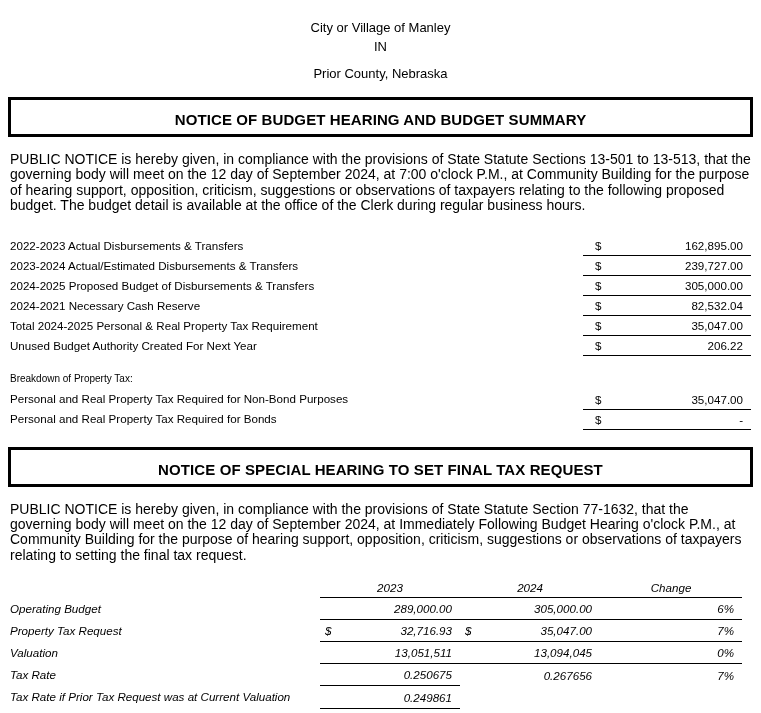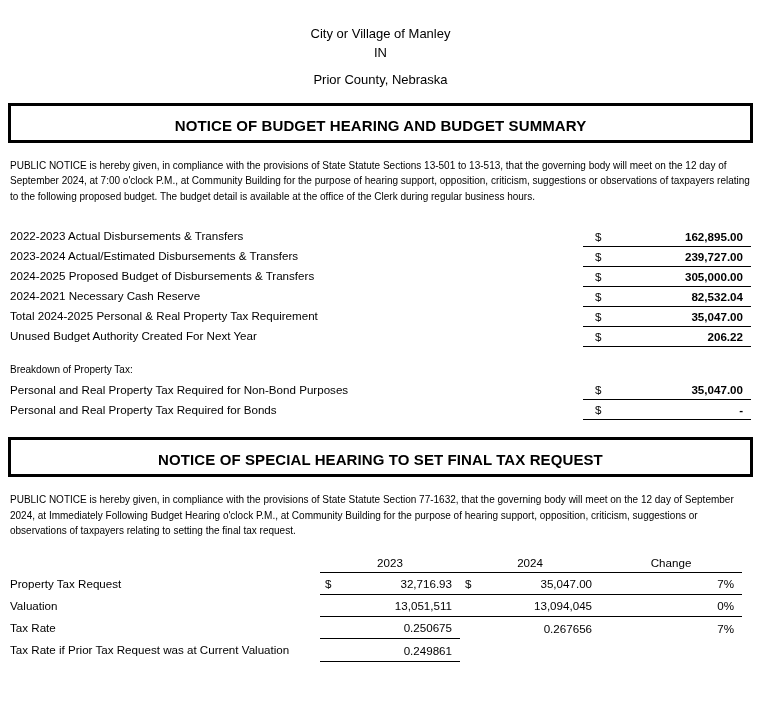--- a/index.html
+++ b/index.html
@@ -20,21 +20,21 @@
   .page {
     position: relative;
     width: 761px;
     height: 713px;
     box-sizing: border-box;
   }
 
   
   .title-block {
     text-align: center;
-    padding-top: 24px;
+    padding-top: 18px;
   }
   .title-line {
     font-size: 13px;
     line-height: 19px;
   }
   .title-line.spaced {
     margin-top: 8px;
   }
 
   
@@ -45,21 +45,21 @@
     font-weight: bold;
     font-size: 15px;
     line-height: 15px;
     padding: 12px 0 7px 0;
     letter-spacing: 0.1px;
   }
 
   
   .notice-para {
     margin: 0 10px;
-    font-size: 10px;
+    font-size: 14px;
     line-height: 15.4px;
     text-align: left;
   }
 
   
   .summary-table {
     width: 100%;
     border-collapse: collapse;
     table-layout: fixed;
   }
@@ -79,37 +79,38 @@
     white-space: nowrap;
   }
   .sum-dollar,
   .sum-amount {
     border-bottom: 1.6px solid #000000;
     font-size: 11.6px;
     line-height: 18px;
     height: 19px;
   }
   .sum-dollar { text-align: left; padding-left: 12px !important; }
-  .sum-amount { text-align: right; padding-right: 8px !important; font-weight: bold; }
+  .sum-amount { text-align: right; padding-right: 8px !important; }
 
   .spacer-row td { height: 13px; }
 
   .breakdown-head {
     font-weight: normal;
     font-size: 10px;
     line-height: 20px;
     padding-left: 10px !important;
     white-space: nowrap;
   }
 
   
   .compare-table {
     width: 100%;
     border-collapse: collapse;
     table-layout: fixed;
+    font-style: italic;
   }
   .compare-table td {
     padding: 0;
     vertical-align: bottom;
     font-size: 11.6px;
   }
   .cc-label  { width: 320px; }
   .cc-d1     { width: 22px; }
   .cc-y2023  { width: 118px; }
   .cc-d2     { width: 22px; }
@@ -250,20 +251,29 @@
     </colgroup>
     <tbody>
       <tr>
         <td></td>
         <td class="cmp-head" colspan="2">2023</td>
         <td class="cmp-head" colspan="2">2024</td>
         <td class="cmp-head">Change</td>
         <td></td>
       </tr>
 
+      <tr>
+        <td class="cmp-label">Operating Budget</td>
+        <td class="cmp-cell dollar"></td>
+        <td class="cmp-cell">289,000.00</td>
+        <td class="cmp-cell dollar"></td>
+        <td class="cmp-cell">305,000.00</td>
+        <td class="cmp-cell">6%</td>
+        <td></td>
+      </tr>
 
       <tr>
         <td class="cmp-label">Property Tax Request</td>
         <td class="cmp-cell dollar">$</td>
         <td class="cmp-cell">32,716.93</td>
         <td class="cmp-cell dollar">$</td>
         <td class="cmp-cell">35,047.00</td>
         <td class="cmp-cell">7%</td>
         <td></td>
       </tr>

